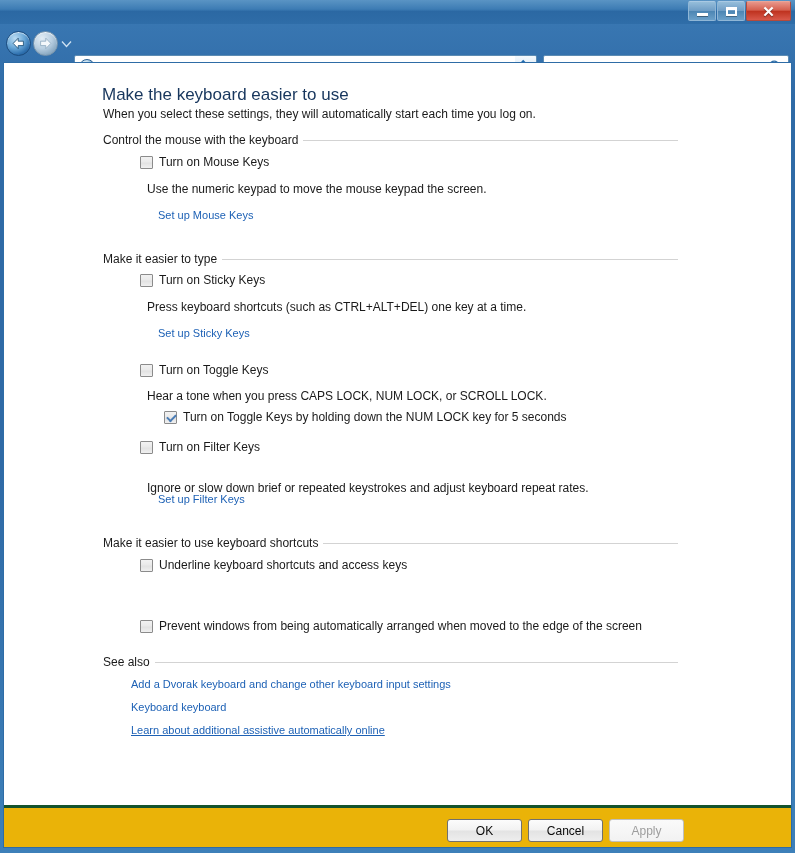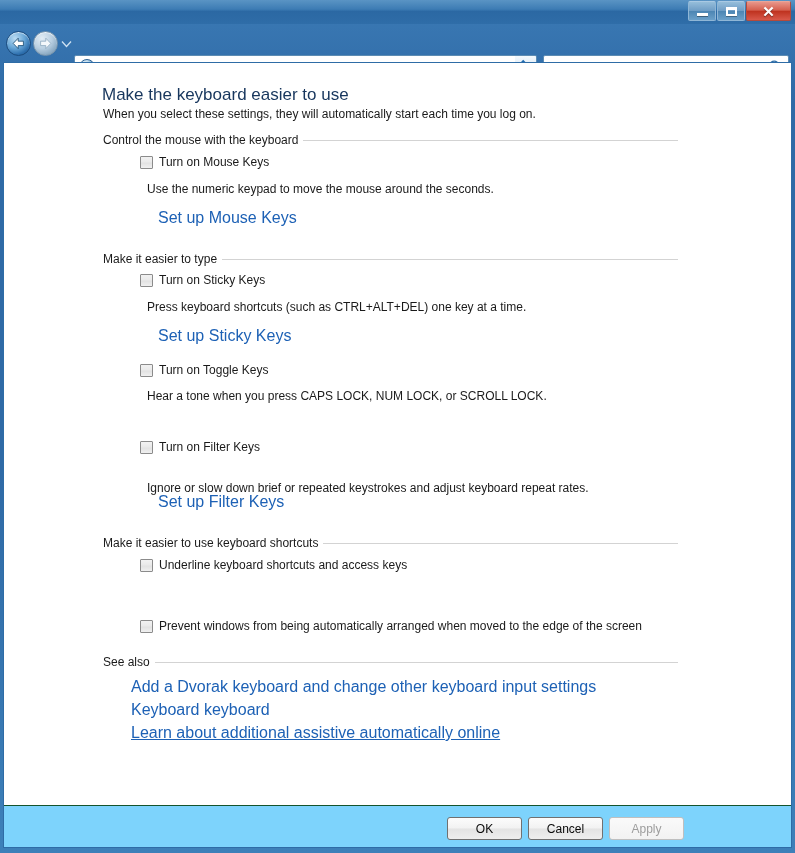--- a/index.html
+++ b/index.html
@@ -276,37 +276,37 @@
     line-height: 14px;
   }
   .desc {
     position: absolute;
     font-size: 12px;
     color: #1a1a1a;
     white-space: nowrap;
   }
   .link {
     position: absolute;
-    font-size: 16px;
+    font-size: 11px;
     color: #1d61b5;
     white-space: nowrap;
     cursor: pointer;
     text-decoration: none;
   }
   .link.underlined {
     text-decoration: underline;
   }
 
   
   #command-bar {
     position: absolute;
     left: 0; top: 742px;
     width: 787px; height: 42px;
-    background: #7dd3fc;
-    border-top: 1px solid #14532d;
+    background: #eab308;
+    border-top: 3px solid #14532d;
   }
   .dlgbtn {
     position: absolute;
     top: 11px;
     width: 75px; height: 23px;
     border: 1px solid #707070;
     border-radius: 3px;
     background: linear-gradient(180deg,#fcfcfc 0%, #f2f2f2 48%, #e3e3e3 52%, #eeeeee 100%);
     font-size: 12px;
     color: #0a0a0a;
@@ -403,21 +403,21 @@
         <div class="group-header">
           <span class="group-title">Control the mouse with the keyboard</span>
           <span class="group-rule"></span>
         </div>
       </div>
 
       <div class="cb-row" style="left:130px; top:92px;">
         <span class="cbox"></span>
         <span class="cb-label">Turn on Mouse Keys</span>
       </div>
-      <div class="desc" style="left:143px; top:119px;">Use the numeric keypad to move the mouse around the seconds.</div>
+      <div class="desc" style="left:143px; top:119px;">Use the numeric keypad to move the mouse keypad the screen.</div>
       <a class="link" style="left:154px; top:146px;">Set up Mouse Keys</a>
 
       <div class="group" style="top:189px;">
         <div class="group-header">
           <span class="group-title">Make it easier to type</span>
           <span class="group-rule"></span>
         </div>
       </div>
 
       <div class="cb-row" style="left:130px; top:210px;">
@@ -425,20 +425,24 @@
         <span class="cb-label">Turn on Sticky Keys</span>
       </div>
       <div class="desc" style="left:143px; top:237px;">Press keyboard shortcuts (such as CTRL+ALT+DEL) one key at a time.</div>
       <a class="link" style="left:154px; top:264px;">Set up Sticky Keys</a>
 
       <div class="cb-row" style="left:130px; top:300px;">
         <span class="cbox"></span>
         <span class="cb-label">Turn on Toggle Keys</span>
       </div>
       <div class="desc" style="left:143px; top:326px;">Hear a tone when you press CAPS LOCK, NUM LOCK, or SCROLL LOCK.</div>
+      <div class="cb-row" style="left:154px; top:347px;">
+        <span class="cbox checked"></span>
+        <span class="cb-label">Turn on Toggle Keys by holding down the NUM LOCK key for 5 seconds</span>
+      </div>
 
       <div class="cb-row" style="left:130px; top:377px;">
         <span class="cbox"></span>
         <span class="cb-label">Turn on Filter Keys</span>
       </div>
       <div class="desc" style="left:143px; top:418px;">Ignore or slow down brief or repeated keystrokes and adjust keyboard repeat rates.</div>
       <a class="link" style="left:154px; top:430px;">Set up Filter Keys</a>
 
       <div class="group" style="top:473px;">
         <div class="group-header">

